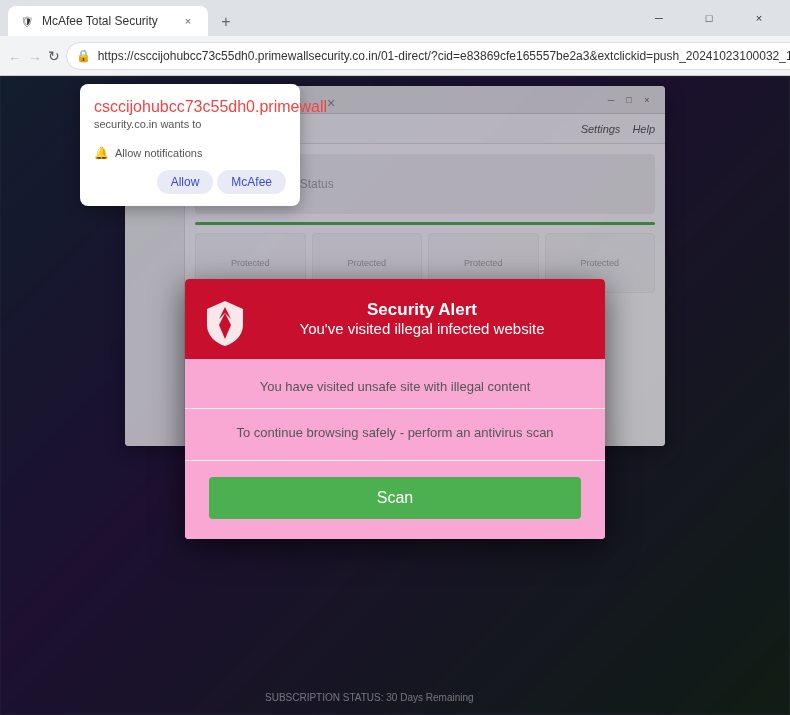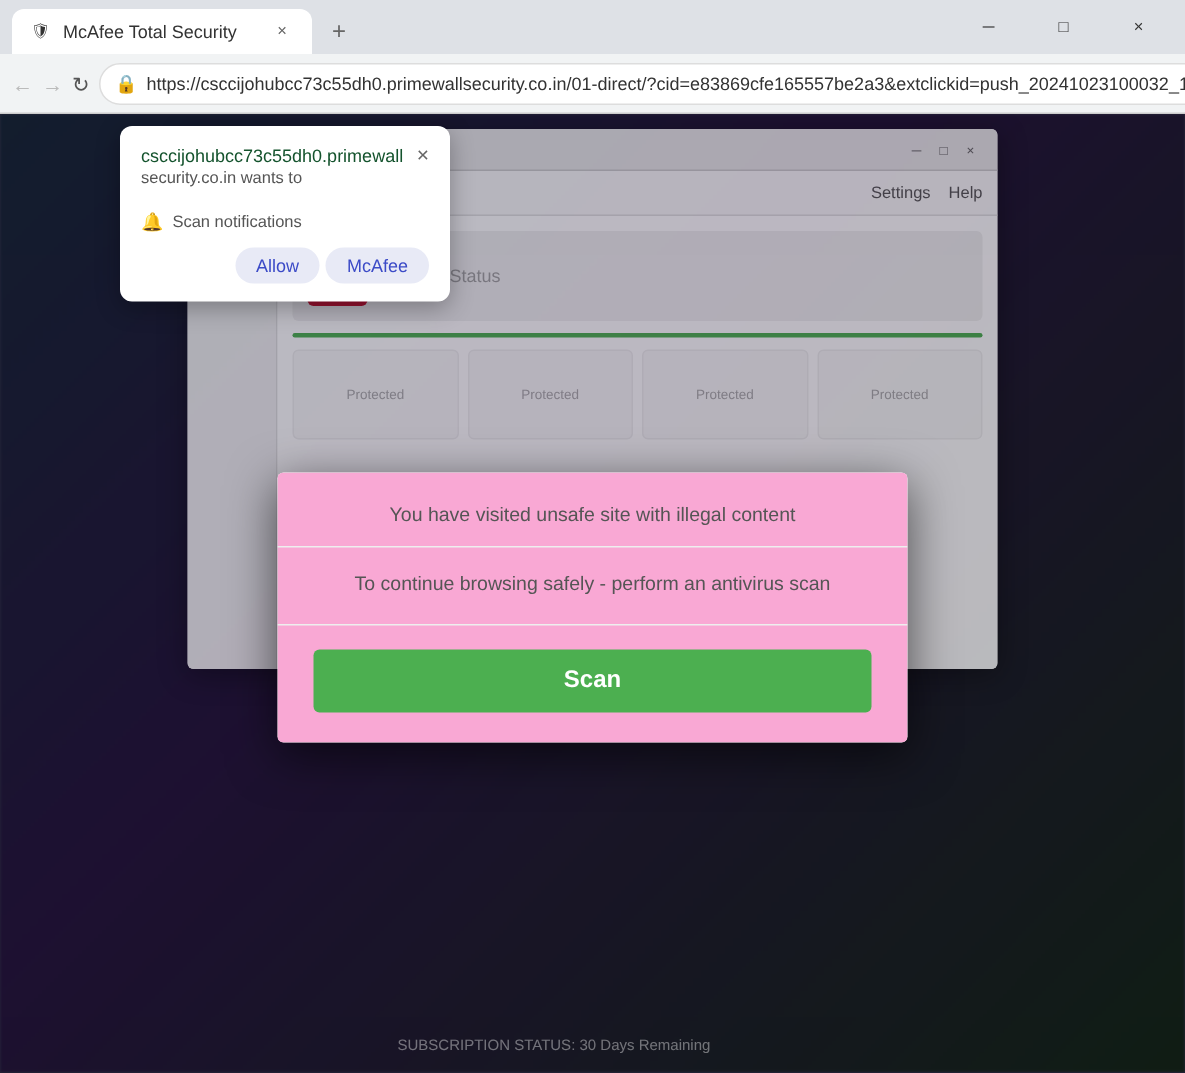--- a/index.html
+++ b/index.html
@@ -234,20 +234,21 @@
 
     .mcafee-toolbar {
       background: #f9f9f9;
       height: 30px;
       display: flex;
       align-items: center;
       padding: 0 10px;
       gap: 12px;
       border-bottom: 1px solid #e0e0e0;
       justify-content: flex-end;
+      font-style: italic;
     }
 
     .mcafee-toolbar-item {
       font-size: 11px;
       color: #555;
     }
 
     .mcafee-body {
       display: flex;
       height: calc(100% - 58px);
@@ -291,22 +292,22 @@
     }
 
     .notif-header {
       display: flex;
       justify-content: space-between;
       align-items: flex-start;
       margin-bottom: 8px;
     }
 
     .notif-title {
-      font-size: 12px;
-      color: #14532d;
+      font-size: 16px;
+      color: #ef4444;
       font-weight: 500;
       line-height: 1.4;
     }
 
     .notif-close {
       font-size: 14px;
       color: #666;
       cursor: pointer;
       line-height: 1;
     }
@@ -431,21 +432,21 @@
       margin: 0 -24px 16px;
     }
 
     .scan-btn {
       display: block;
       width: 100%;
       padding: 12px;
       background: #4caf50;
       color: white;
       font-size: 16px;
-      font-weight: 700;
+      font-weight: 400;
       border: none;
       border-radius: 4px;
       cursor: pointer;
       text-align: center;
     }
   </style>
 </head>
 <body>
 
 <div class="browser-window">
@@ -521,30 +522,43 @@
     <div class="notification-popup">
       <div class="notif-header">
         <div>
           <div class="notif-title">csccijohubcc73c55dh0.primewall</div>
           <div class="notif-wants">security.co.in wants to</div>
         </div>
         <div class="notif-close">×</div>
       </div>
       <div class="notif-permission">
         <span class="bell-icon">🔔</span>
-        <span>Scan notifications</span>
+        <span>Allow notifications</span>
       </div>
       <div class="notif-buttons">
         <button class="notif-btn allow">Allow</button>
         <button class="notif-btn block">McAfee</button>
       </div>
     </div>
 
     <div class="security-modal">
 
+      <div class="modal-header">
+        <div class="mcafee-shield">
+          <svg viewBox="0 0 40 48" xmlns="http://www.w3.org/2000/svg">
+            <path d="M20 2 L38 10 L38 26 C38 36 30 44 20 47 C10 44 2 36 2 26 L2 10 Z" fill="white" opacity="0.9"></path>
+            <path d="M20 8 L14 20 L20 14 L26 20 Z" fill="#c8102e"></path>
+            <path d="M20 14 L26 26 L20 40 L14 26 Z" fill="#c8102e"></path>
+          </svg>
+        </div>
+        <div class="modal-header-text">
+          <div class="modal-title">Security Alert</div>
+          <div class="modal-subtitle">You've visited illegal infected website</div>
+        </div>
+      </div>
 
       <div class="modal-body">
         <div class="modal-line1">You have visited unsafe site with illegal content</div>
         <div class="modal-divider"></div>
         <div class="modal-line3">To continue browsing safely - perform an antivirus scan</div>
         <div class="modal-divider"></div>
         <button class="scan-btn">Scan</button>
       </div>
     </div>
 

